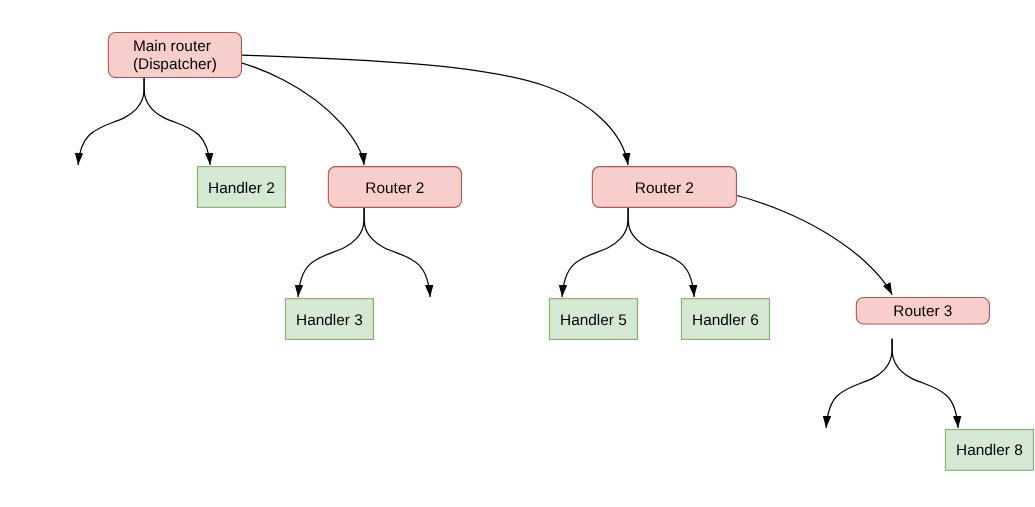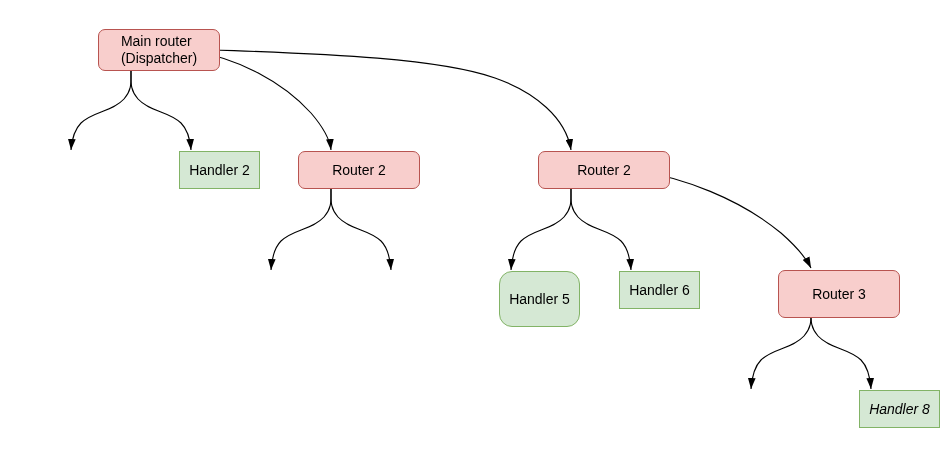--- a/index.html
+++ b/index.html
@@ -79,24 +79,25 @@
   <div class="node router" style="left:70px; top:29px; width:122px; height:42px;">Main router
 (Dispatcher)</div>
 
 
   <div class="node handler" style="left:151px; top:151px; width:81px; height:38px;">Handler 2</div>
 
   <div class="node router" style="left:270px; top:151px; width:122px; height:38px;">Router 2</div>
 
   <div class="node router" style="left:510px; top:151px; width:132px; height:38px;">Router 2</div>
 
+  <div class="node handler" style="left:231px; top:271px; width:81px; height:38px;">Handler 3</div>
 
 
-  <div class="node handler" style="left:471px; top:271px; width:81px; height:56px;border-radius:13px;">Handler 5</div>
+  <div class="node handler" style="left:471px; top:271px; width:81px; height:38px;">Handler 5</div>
 
   <div class="node handler" style="left:591px; top:271px; width:81px; height:38px;">Handler 6</div>
 
-  <div class="node router" style="left:750px; top:270px; width:122px; height:48px;">Router 3</div>
+  <div class="node router" style="left:750px; top:270px; width:122px; height:25px;">Router 3</div>
 
 
-  <div class="node handler" style="left:831px; top:390px; width:81px; height:38px;font-style:italic;">Handler 8</div>
+  <div class="node handler" style="left:831px; top:390px; width:81px; height:38px;">Handler 8</div>
 
 </div>
 
 </body></html>

